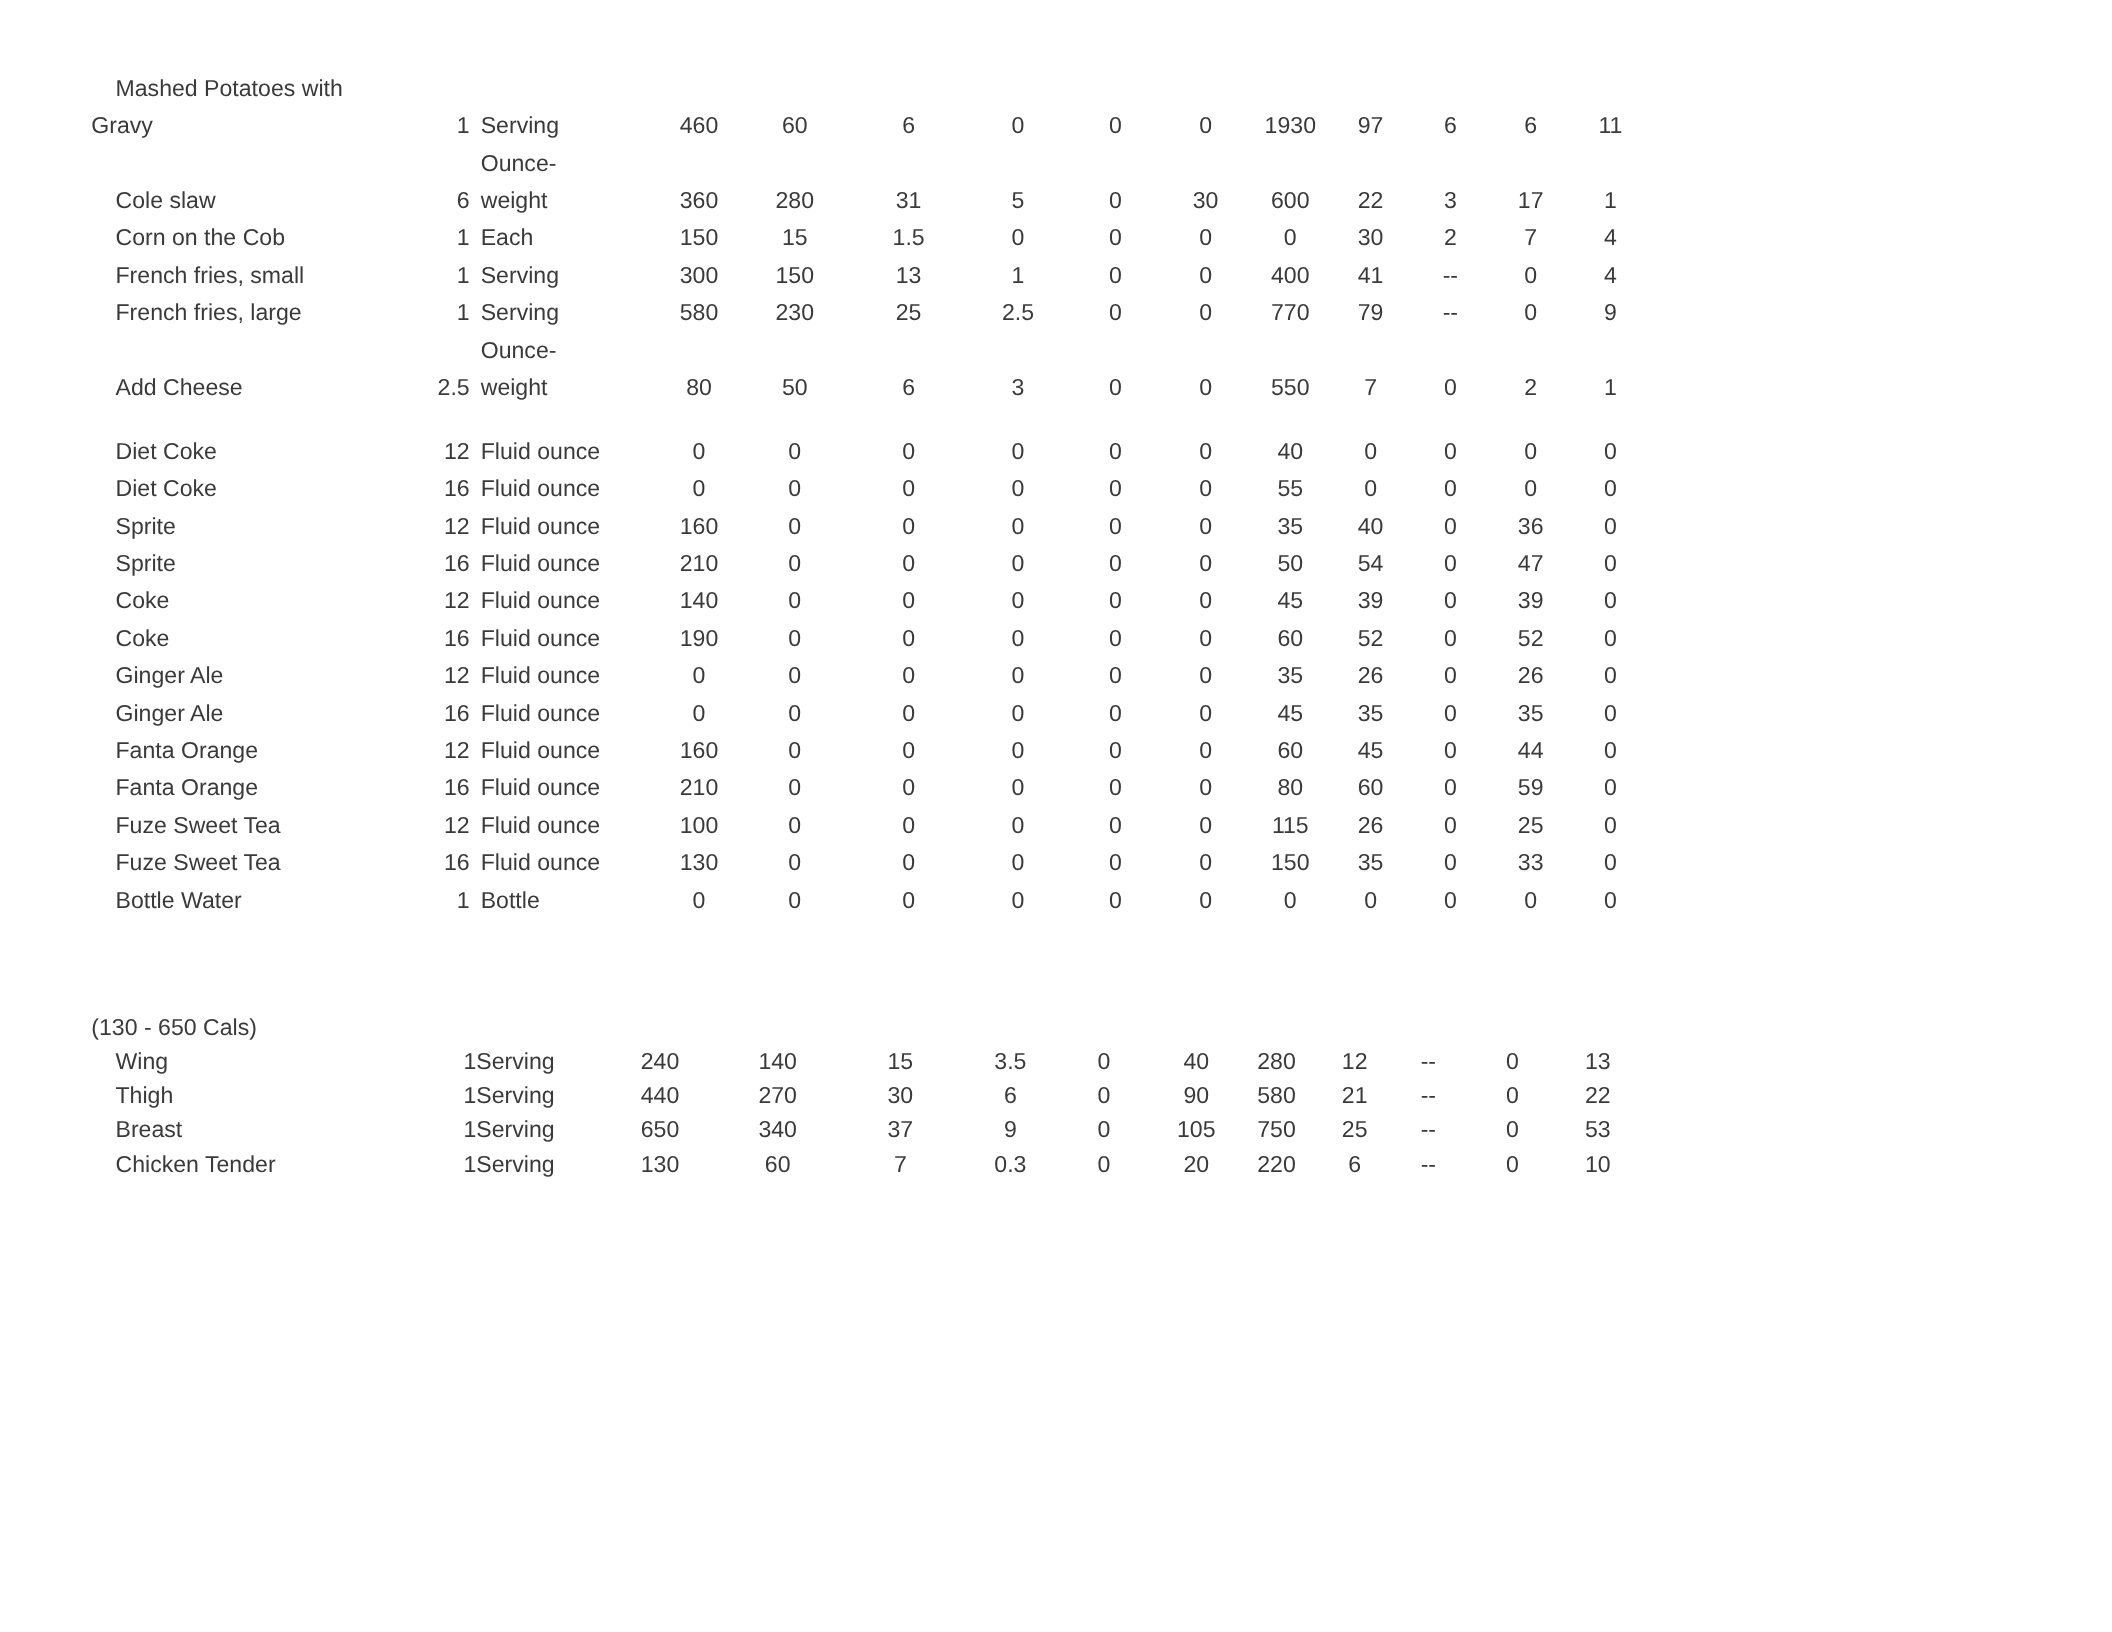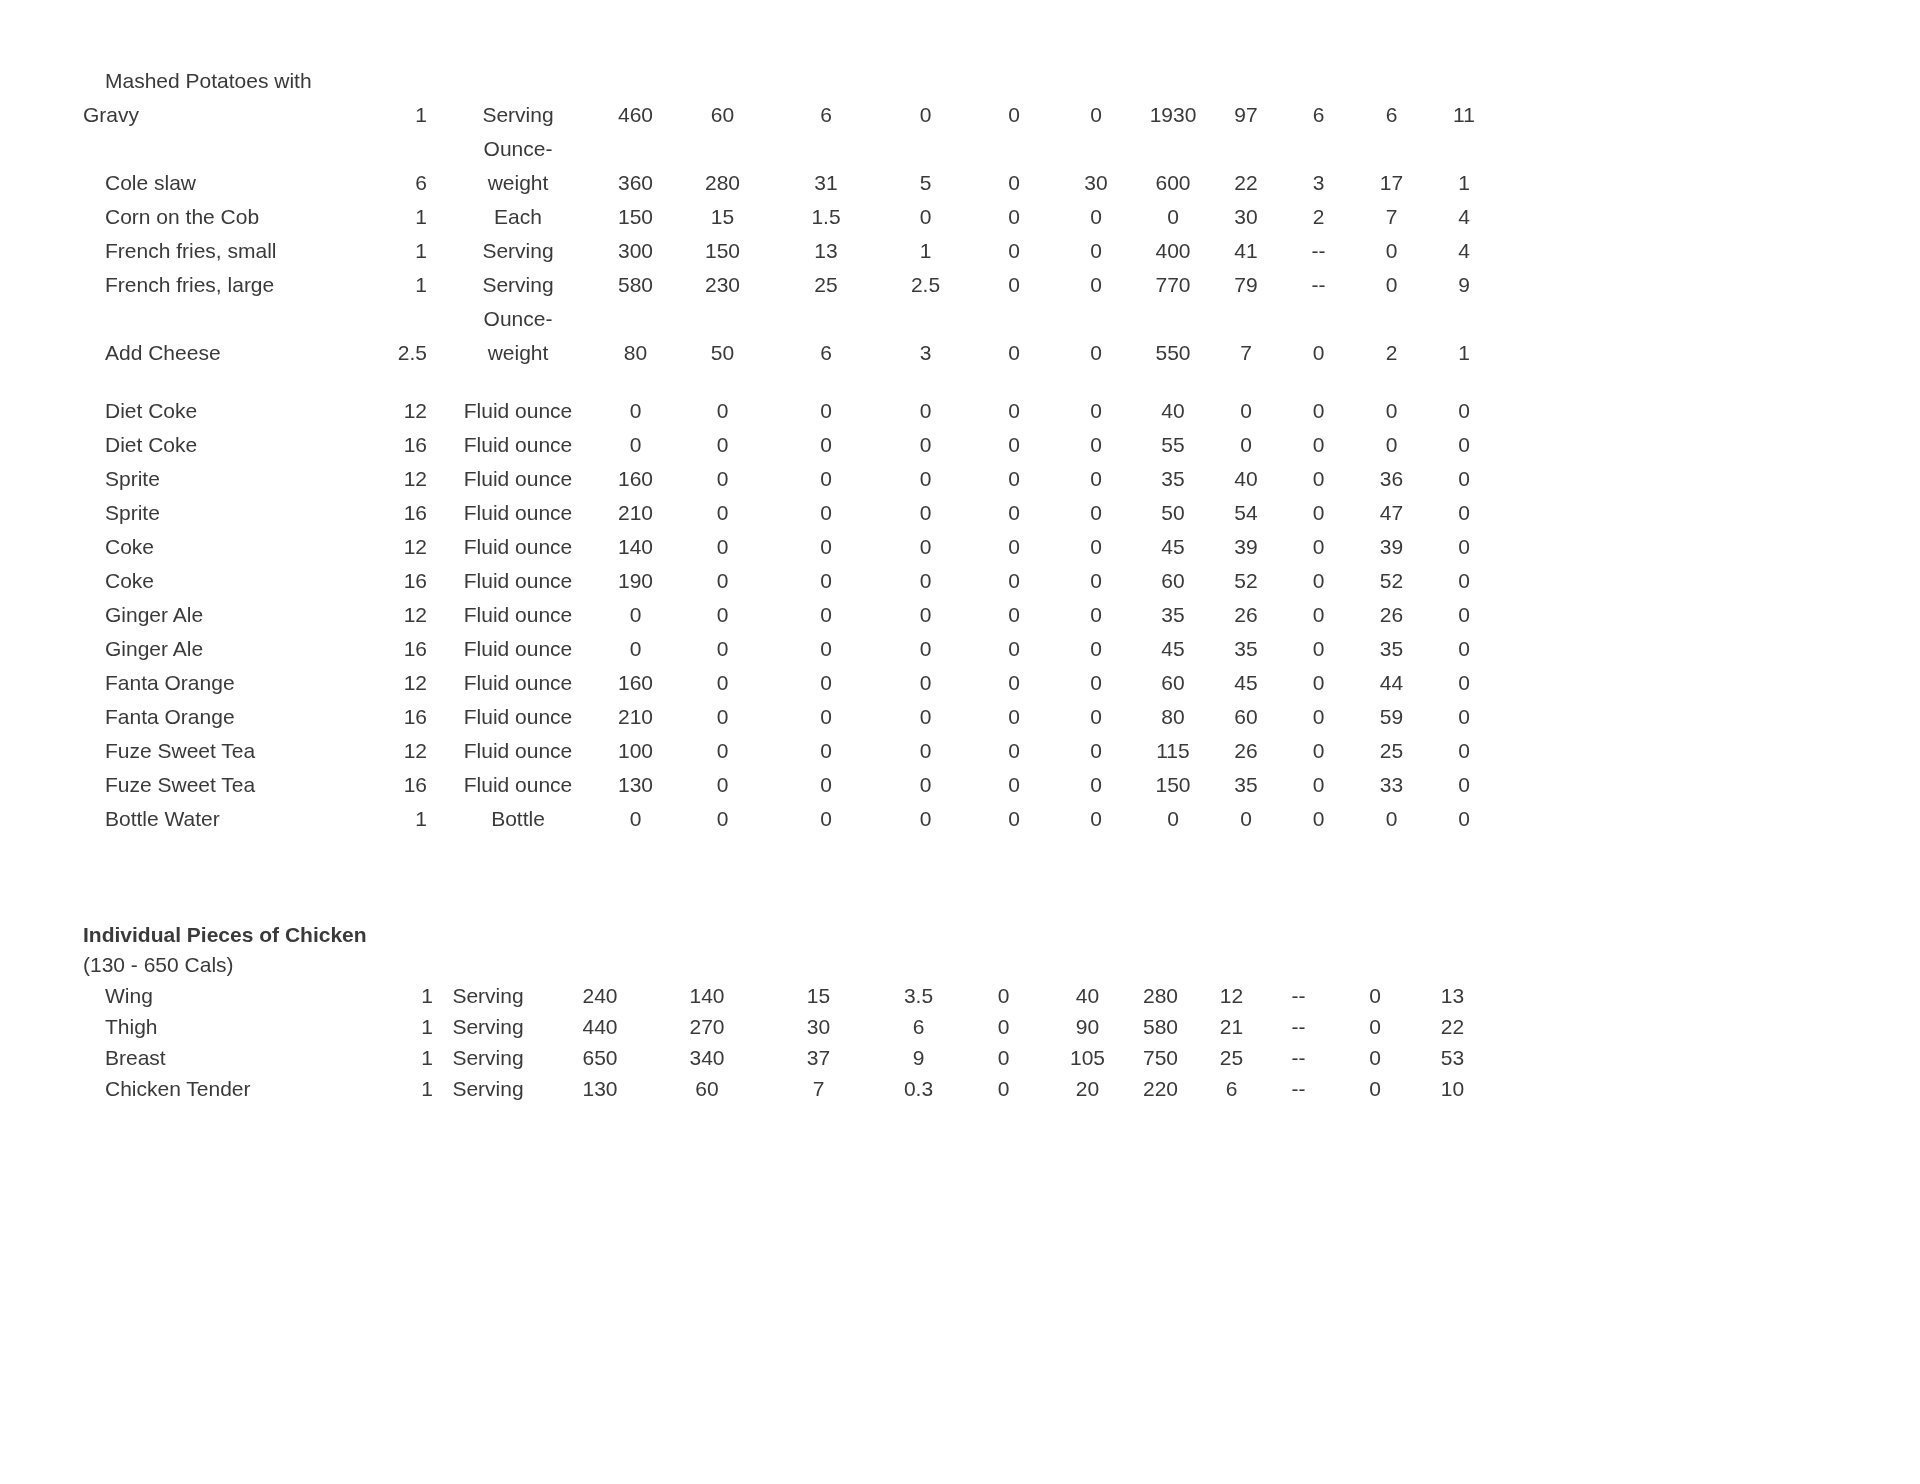--- a/index.html
+++ b/index.html
@@ -44,21 +44,21 @@
   }
   .row.item-wrap .cell-name {
     padding-left: 0;
     text-indent: 22px;
   }
   .cell-qty {
     text-align: right;
     padding-right: 10px;
   }
   .cell-unit {
-    text-align: center;
+    text-align: left;
     white-space: pre-line;
   }
   .cell-val {
     text-align: center;
   }
   
   .section-beverages { margin-top: 24px; }
   .section-chicken { margin-top: 84px; }
   .section-chicken .section-heading { line-height: 30px; }
   
@@ -380,21 +380,20 @@
           <div class="cell-val">0</div>
           <div class="cell-val">0</div>
           <div class="cell-val">0</div>
           <div class="cell-val">0</div>
           <div class="cell-val">0</div>
           <div class="cell-val">0</div>
           <div class="cell-val">0</div>
         </div>
       </div>
       <div class="section section-chicken">
-        <div class="section-heading">Individual Pieces of Chicken</div>
         <div class="section-subheading">(130 - 650 Cals)</div>
         <div class="row">
           <div class="cell-name">Wing</div>
           <div class="cell-qty">1</div>
           <div class="cell-unit">Serving</div>
           <div class="cell-val">240</div>
           <div class="cell-val">140</div>
           <div class="cell-val">15</div>
           <div class="cell-val">3.5</div>
           <div class="cell-val">0</div>

